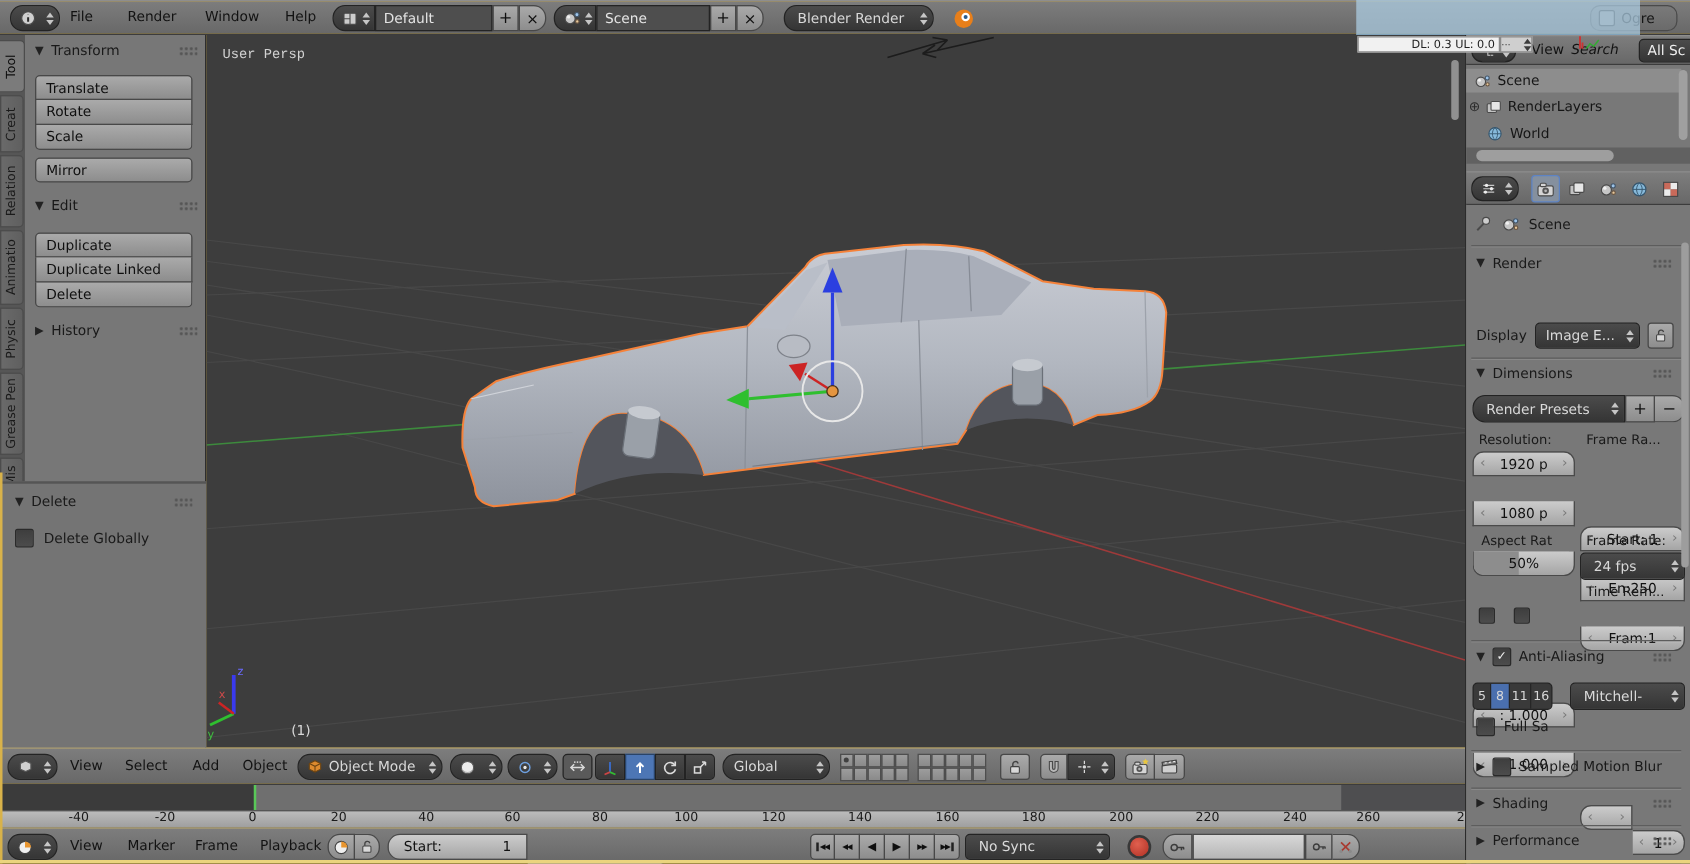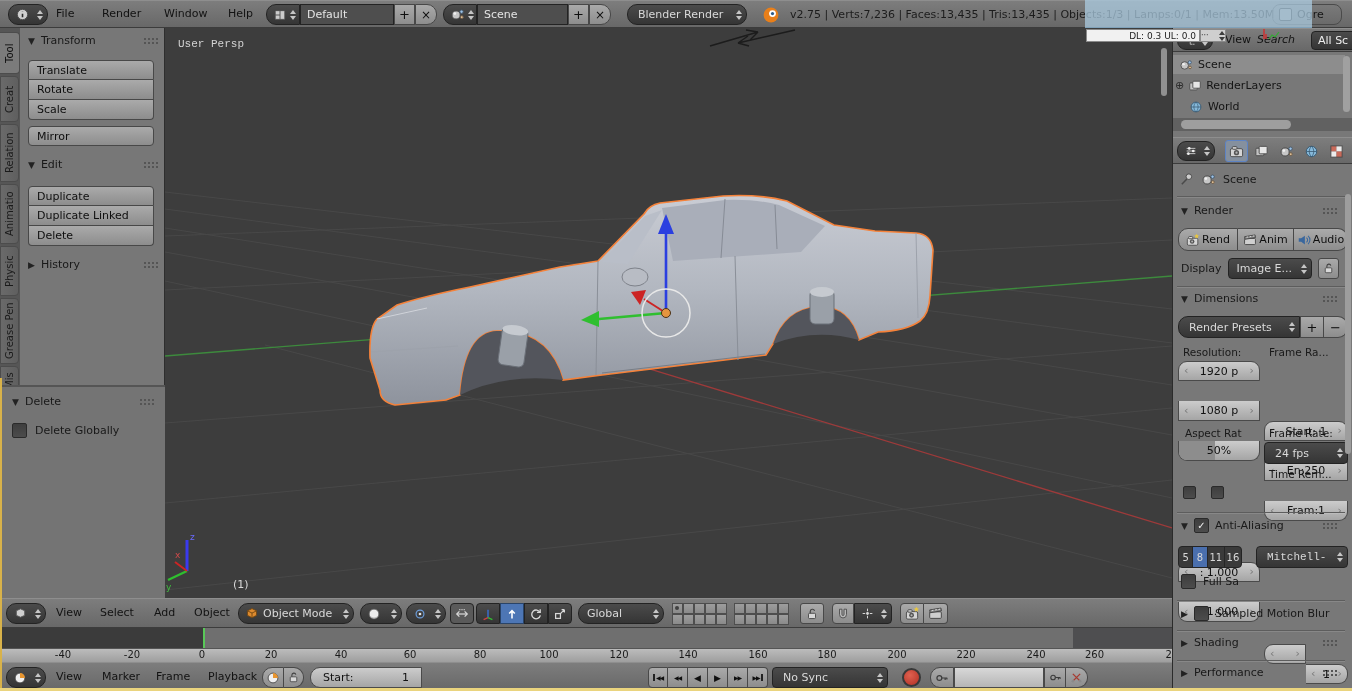--- a/index.html
+++ b/index.html
@@ -242,21 +242,20 @@
           <i class="dn"></i>
         </span>
   </div>
 
   <svg class="abs ico" style="left:762px;top:5px;" width="18" height="18" viewBox="0 0 18 18">
     <circle cx="9" cy="9" r="7.4" fill="#e87f1a"></circle>
         <circle cx="10.5" cy="7.6" r="3.4" fill="#fff"></circle>
         <circle cx="10.5" cy="7.6" r="1.6" fill="#2a5a8a"></circle>
         <path d="M2 10c2-1 4-4 6-5L4 4z" fill="#e87f1a"></path>
   </svg>
-  <span class="abs" style="left:790px;top:7px;color:#1c1c1c;font-size:11px;white-space:nowrap;">v2.75 | Verts:7,236 | Faces:13,435 | Tris:13,435 | Objects:1/3 | Lamps:0/1 | Mem:13.50M</span>
 
   <div class="abs" style="left:1272px;top:3px;width:70px;height:21px;border:1px solid #4a4a4a;border-radius:8px;display:flex;align-items:center;gap:5px;padding-left:6px;box-sizing:border-box;">
     <span class="cb" style="width:11px;height:11px;background:#8b8b8b;"></span>
     <span>Ogre</span>
   </div>
 </div>
 
 <div class="abs" style="left:165px;top:28px;width:1007px;height:570px;background:#3d3d3d;overflow:hidden;">
   <svg width="1007" height="570" viewBox="0 0 1007 570">
 
@@ -748,40 +747,20 @@
           </svg>
       <span class="ph">Scene</span>
     </div>
     <div class="abs sep" style="left:4px;top:32px;width:168px;"></div>
 
     <div class="abs" style="left:8px;top:40px;width:164px;display:flex;align-items:center;gap:6px;">
       <span class="tri">▼</span>
       <span class="ph">Render</span>
       <span class="grip" style="margin-left:auto;margin-right:8px;"></span>
     </div>
-    <div class="abs" style="left:5px;top:64px;width:170px;display:flex;">
-      <div class="lbtn" style="width:60px;height:23px;border-radius:10px 0 0 10px;gap:2px;">
-        <svg class="ico" width="14" height="14">
-              <use href="#i-camstar"></use>
-            </svg>
-        <span>Rend</span>
-      </div>
-      <div class="lbtn" style="width:56px;height:23px;border-radius:0;border-left:none;gap:2px;">
-        <svg class="ico" width="14" height="14">
-              <use href="#i-clap"></use>
-            </svg>
-        <span>Anim</span>
-      </div>
-      <div class="lbtn" style="width:54px;height:23px;border-radius:0 10px 10px 0;border-left:none;gap:2px;">
-        <svg class="ico" width="14" height="14">
-              <use href="#i-spk"></use>
-            </svg>
-        <span>Audio</span>
-      </div>
-    </div>
     <div class="abs" style="left:8px;top:94px;width:166px;display:flex;align-items:center;gap:6px;">
       <span class="ph">Display</span>
       <div class="ddk" style="width:84px;height:21px;border-radius:4px;">
         <span style="padding-left:2px;">Image E...</span>
         <span class="ud">
               <i class="up"></i>
               <i class="dn"></i>
             </span>
       </div>
       <div class="lbtn" style="width:21px;height:21px;">
@@ -875,21 +854,21 @@
       <div style="width:14px;background:#4a6fae;">
             <span>8</span>
           </div>
       <div style="width:17px;">
             <span>11</span>
           </div>
       <div style="width:17px;">
             <span>16</span>
           </div>
     </div>
-    <div class="abs ddk" style="left:83px;top:382px;width:92px;height:22px;border-radius:4px;font-family:Liberation Mono, monospace;">
+    <div class="abs ddk" style="left:83px;top:382px;width:92px;height:22px;border-radius:4px;">
       <span style="padding-left:4px;">Mitchell-</span>
       <span class="ud">
             <i class="up"></i>
             <i class="dn"></i>
           </span>
     </div>
     <div class="abs" style="left:8px;top:410px;display:flex;align-items:center;gap:7px;">
       <span class="cb"></span>
       <span class="ph">Full Sa</span>
     </div>

